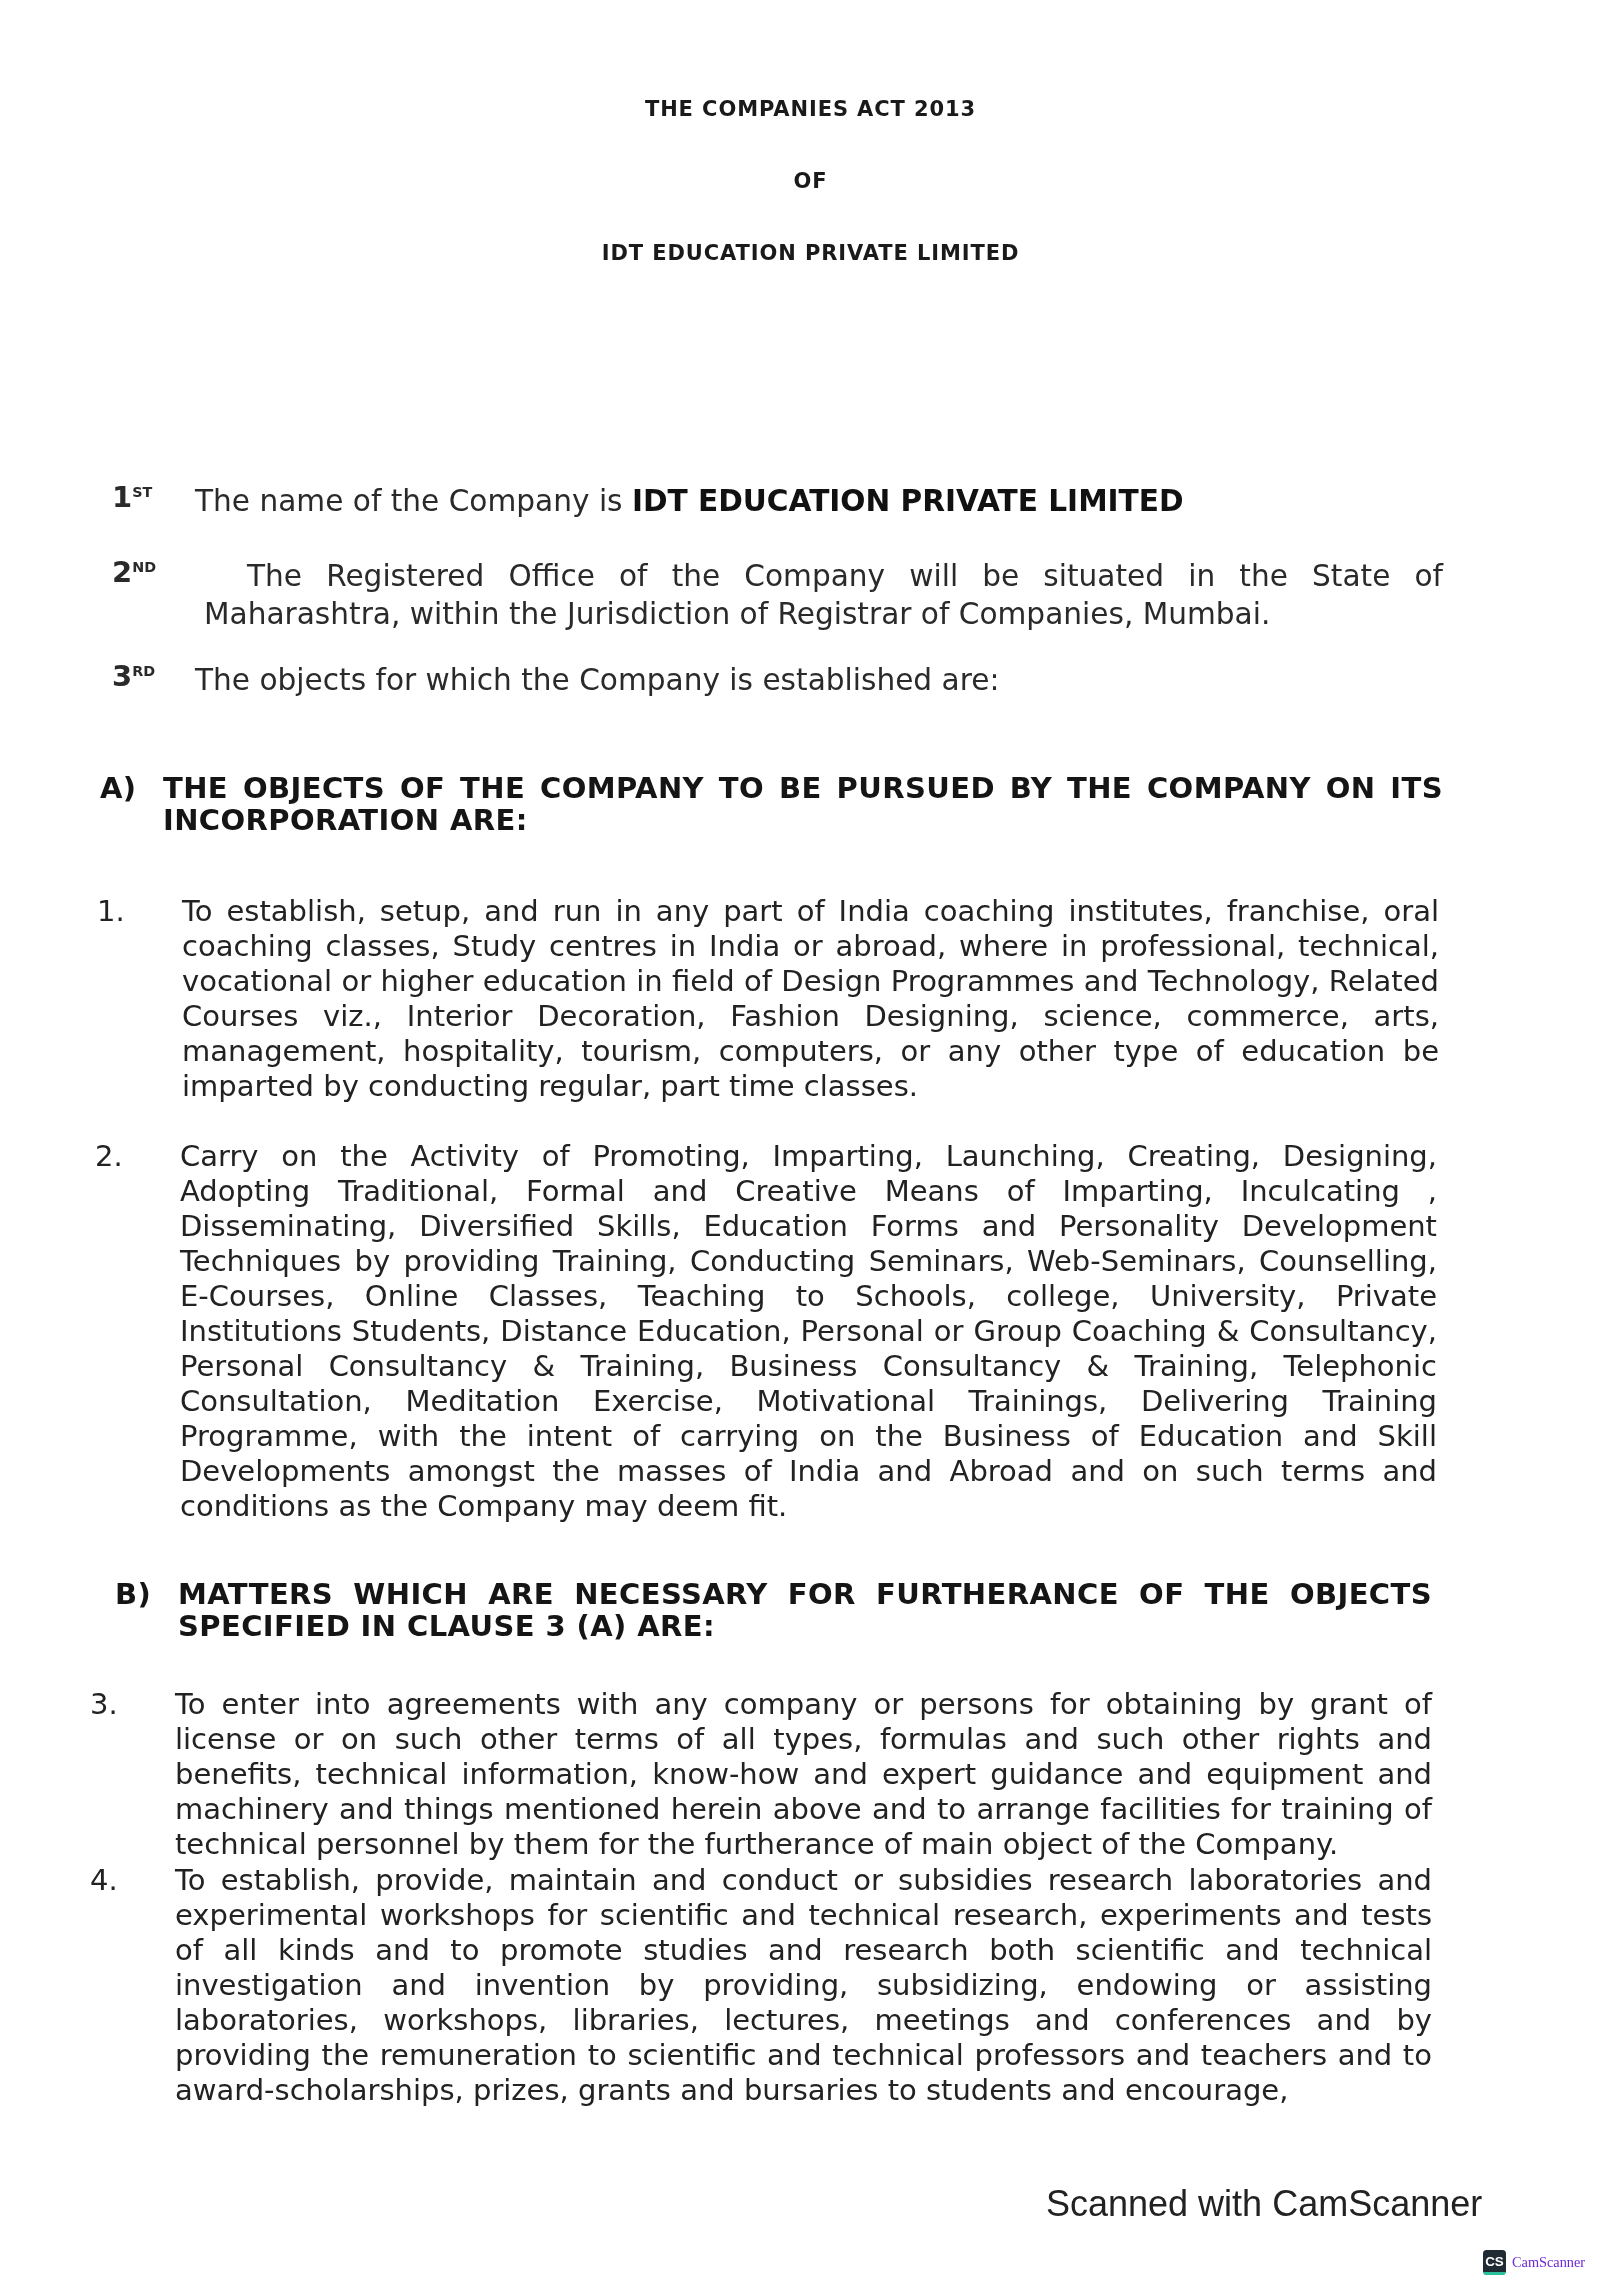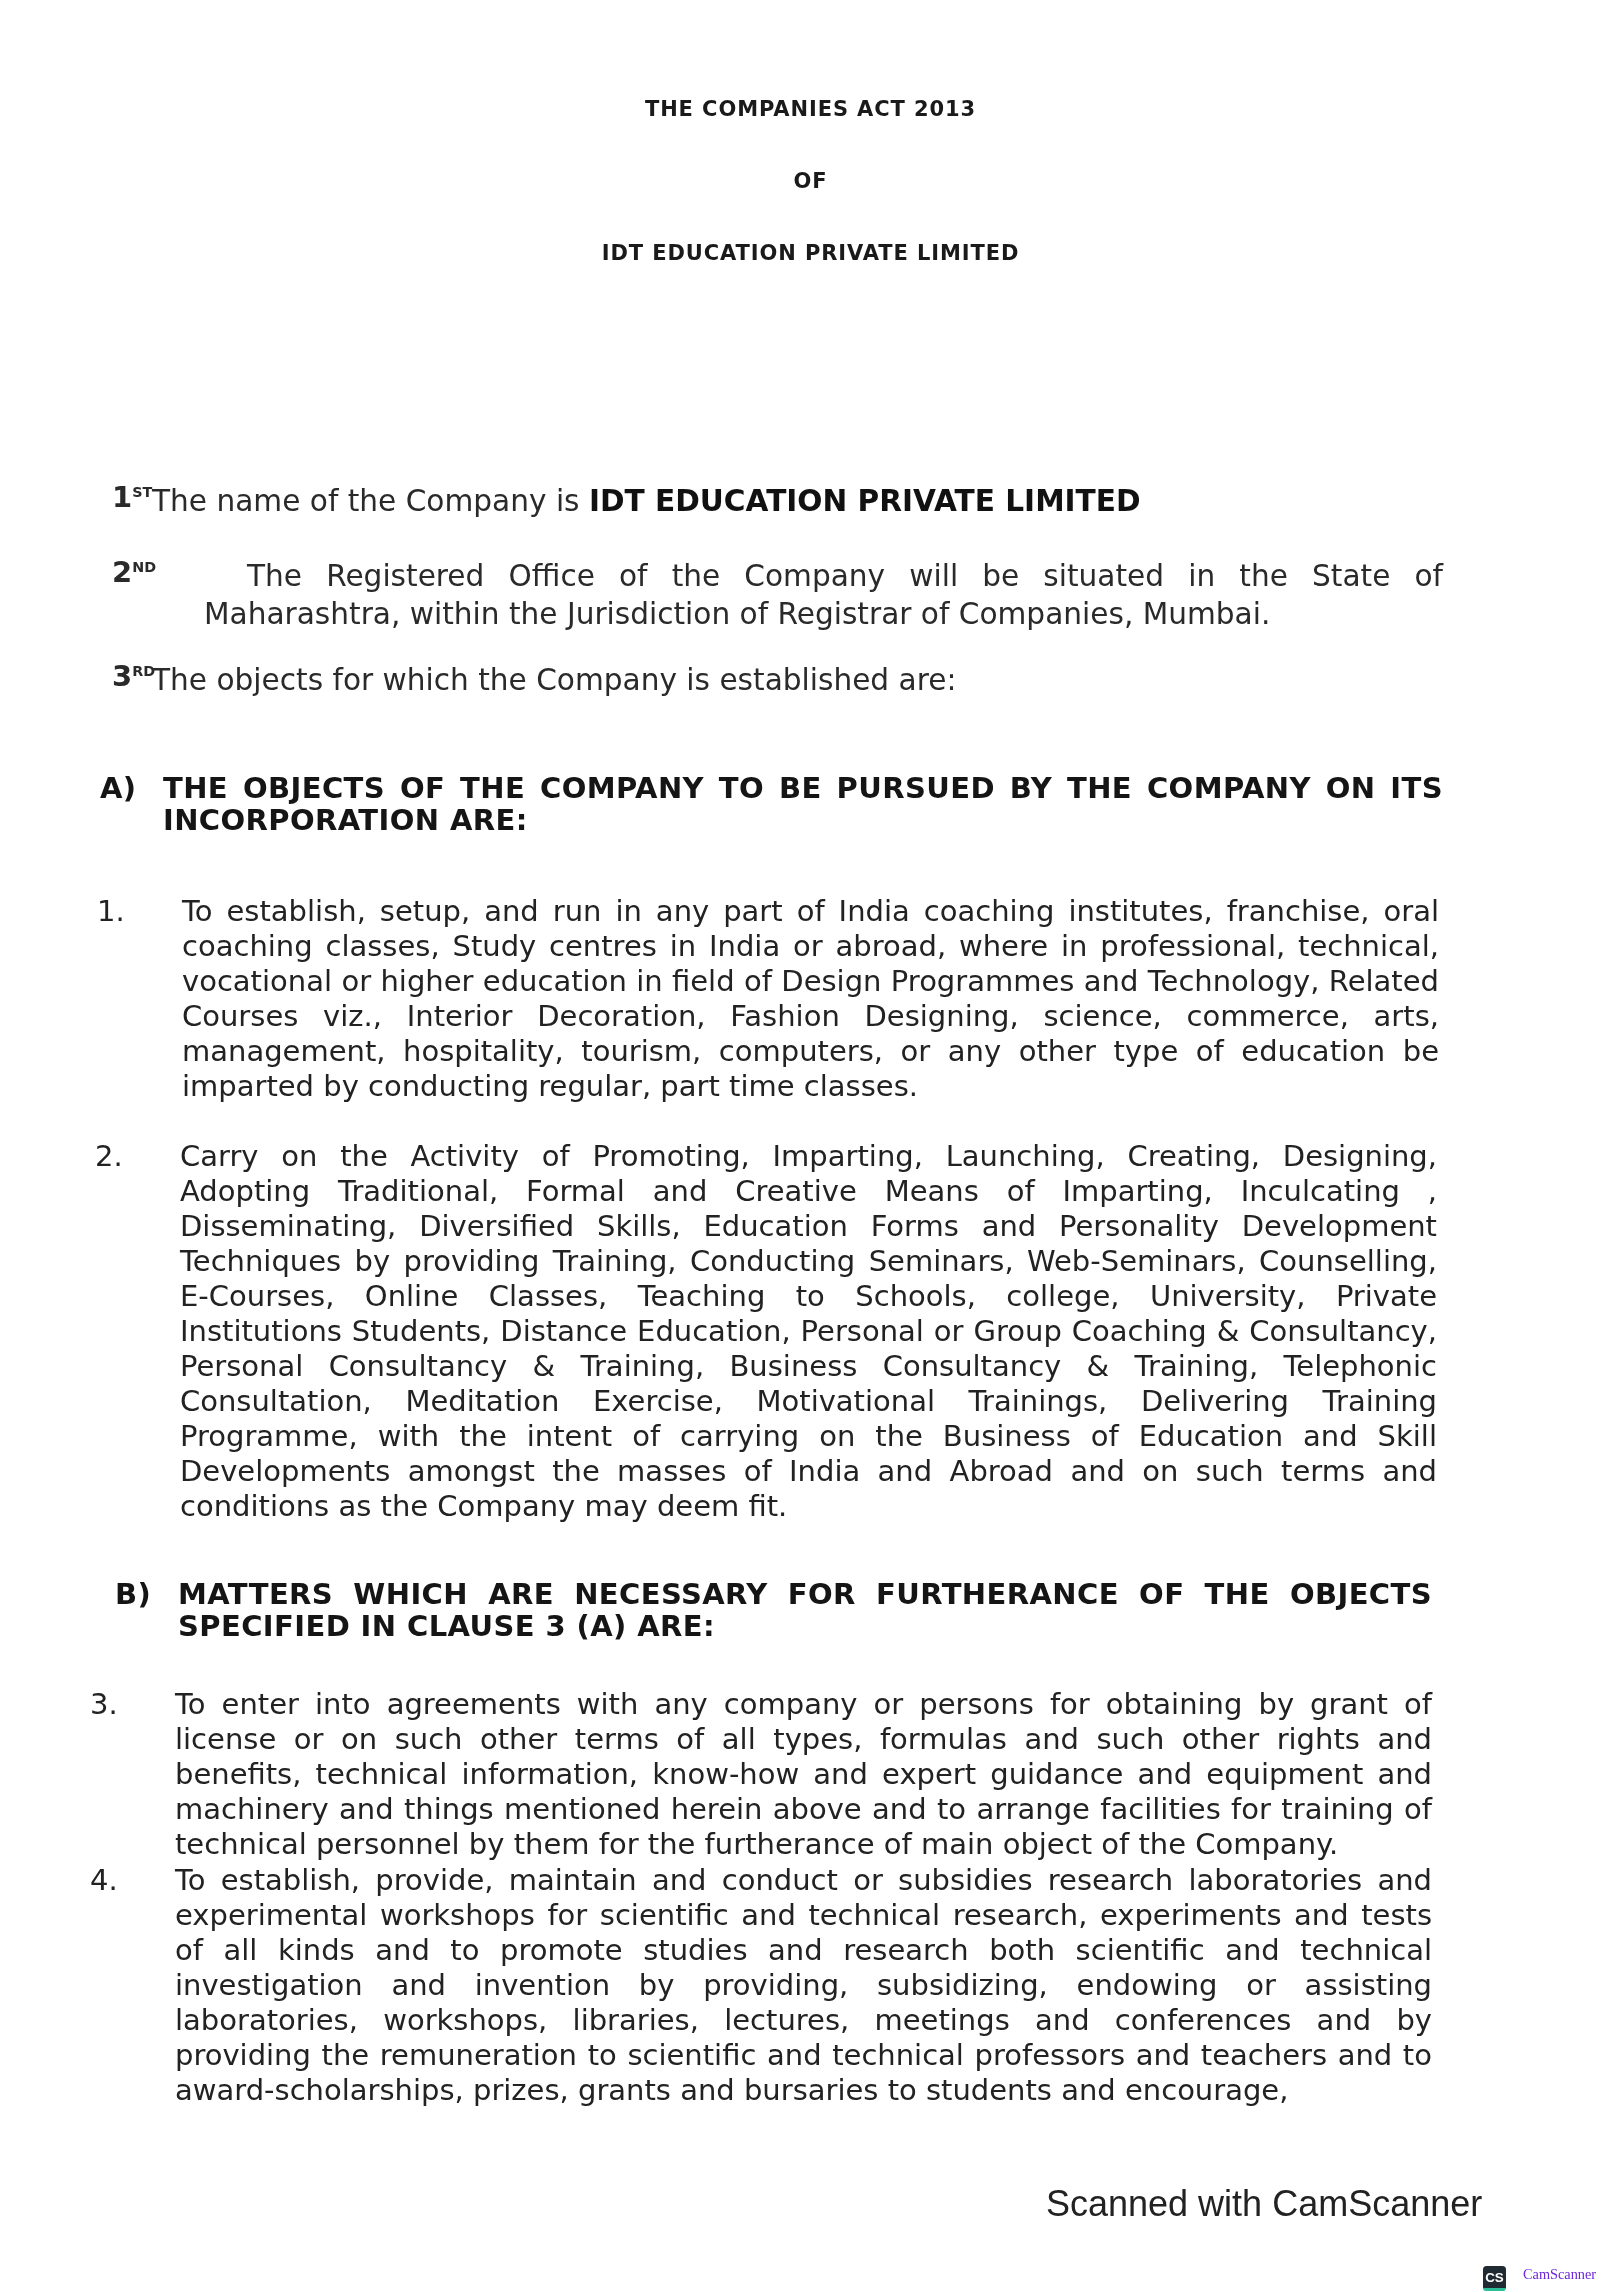--- a/index.html
+++ b/index.html
@@ -5,30 +5,30 @@
   html, body { margin: 0; padding: 0; background: #ffffff; }
   body {
     width: 1621px; height: 2293px; position: relative; overflow: hidden;
     font-family: "DejaVu Sans", sans-serif; color: #1a1a1a;
   }
   .title-block { position: absolute; left: 0; right: 0; top: 90px; text-align: center; }
   .title-line { font-weight: bold; font-size: 21px; letter-spacing: 0.9px; margin: 0; height: 72px; line-height: 39px; }
   .clause { position: absolute; left: 100px; width: 1343px; font-size: 29.6px; line-height: 38px; color: #2a2a2a; }
   .clause .num { position: absolute; left: 0; top: -3.6px; font-weight: bold; font-size: 29px; margin-left: 12px; }
   .clause .num sup { font-size: 14.3px; vertical-align: top; position: relative; top: -5.4px; }
-  .clause .text { margin-left: 52px; text-align: justify; }
+  .clause .text { margin-left: 95px; text-align: justify; }
   .clause .text b { color: #111; }
   .heading { position: absolute; font-weight: bold; font-size: 29px; line-height: 32px; color: #151515; letter-spacing: 0.4px; }
   .heading .mark { position: absolute; left: 0; top: 0; }
   .heading .htext { margin-left: 63px; display: block; text-align: justify; }
   .item { position: absolute; font-size: 29px; line-height: 35px; color: #222; }
   .item .inum { position: absolute; left: 0; top: 0; }
   .item .itext { margin-left: 85px; text-align: justify; display: block; }
   .footer-scan { position: absolute; left: 1046px; top: 2183px; font-family: "Liberation Sans", sans-serif; font-size: 36px; color: #222; }
-  .cs-badge { position: absolute; left: 1483px; top: 2250px; display: flex; gap: 17px; margin-top: 16px; }
+  .cs-badge { position: absolute; left: 1483px; top: 2250px; display: flex; align-items: center; gap: 6px; }
   .cs-logo { width: 23px; height: 25px; background: #1f2a33; border-radius: 3.6px; color: #fff; font-family: "Liberation Sans", sans-serif; font-weight: bold; font-size: 13.4px; display: flex; align-items: center; justify-content: center; border-bottom: 3.6px solid #2bbf9a; box-sizing: border-box; }
   .cs-name { font-family: "Liberation Serif", serif; font-size: 14.3px; color: #6d28d9; }
 </style>
 </head>
 <body>
 
 <div class="title-block">
   <p class="title-line">THE COMPANIES ACT 2013</p>
   <p class="title-line">OF</p>
   <p class="title-line">IDT EDUCATION PRIVATE LIMITED</p>

